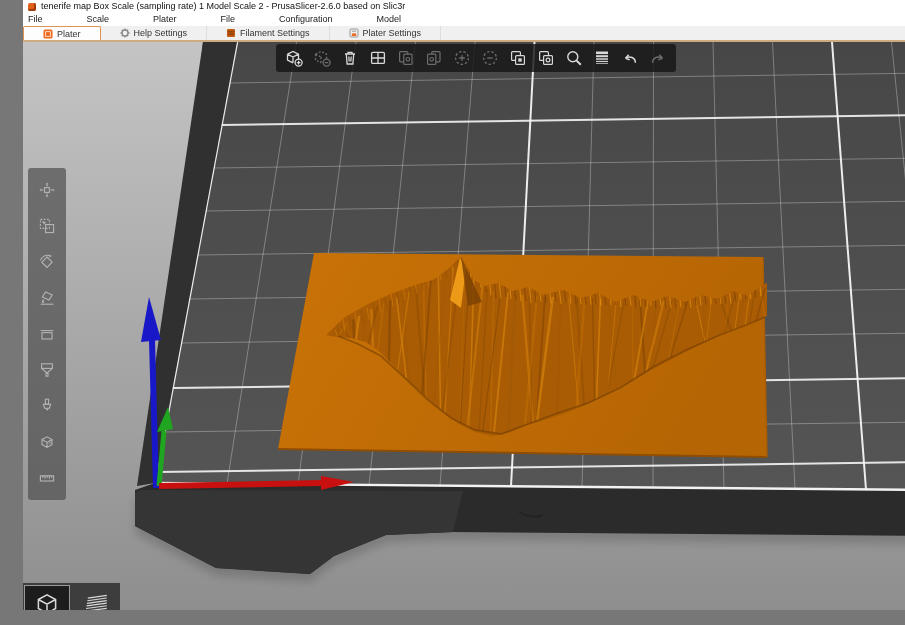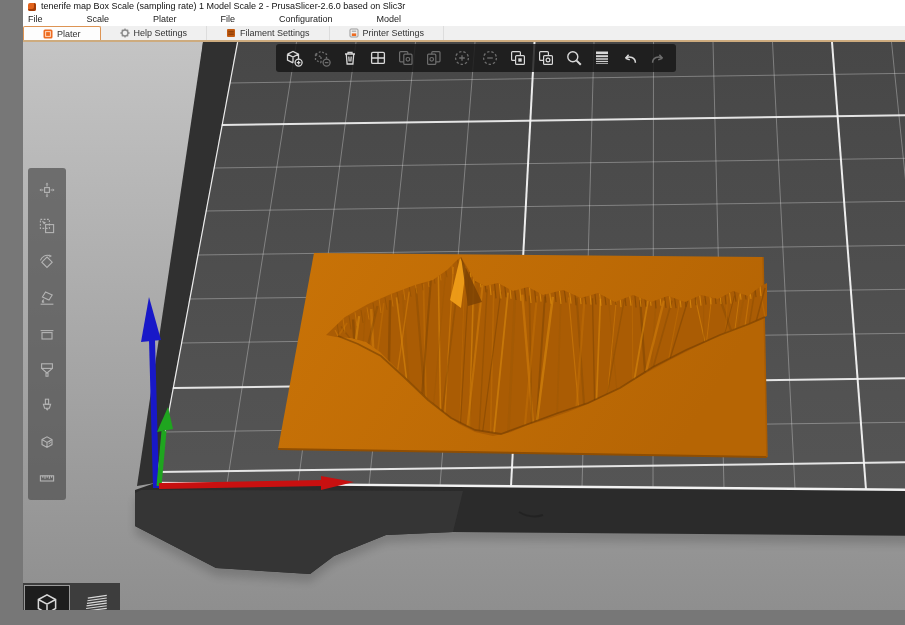--- a/index.html
+++ b/index.html
@@ -88,21 +88,21 @@
           <path d="M2.2,3.4 H7.8 M2.2,5 H7.8 M2.2,6.6 H7.8" stroke="#8a3c06" stroke-width="0.9"></path>
         </svg>
       <span>Filament Settings</span>
     </div>
     <div class="tab">
       <svg class="tab-ic" width="10" height="10" viewBox="0 0 10 10">
           <rect x="1" y="1" width="8" height="8" rx="1" fill="none" stroke="#999" stroke-width="1"></rect>
           <rect x="2.8" y="5.4" width="4.4" height="2.6" fill="#ed6b21"></rect>
           <path d="M2.8,3.2 H7.2" stroke="#999" stroke-width="1"></path>
         </svg>
-      <span>Printer Settings</span>
+      <span>Plater Settings</span>
     </div>
   </div>
   <div class="accent-line"></div>
 
   <div class="viewport">
 
     <svg class="scene" id="scene" width="905" height="583" viewBox="0 42 905 583" preserveAspectRatio="none">
       <defs>
         <clipPath id="gridClip">
             <polygon points="214,42 905,42 905,490 132,483"></polygon>

